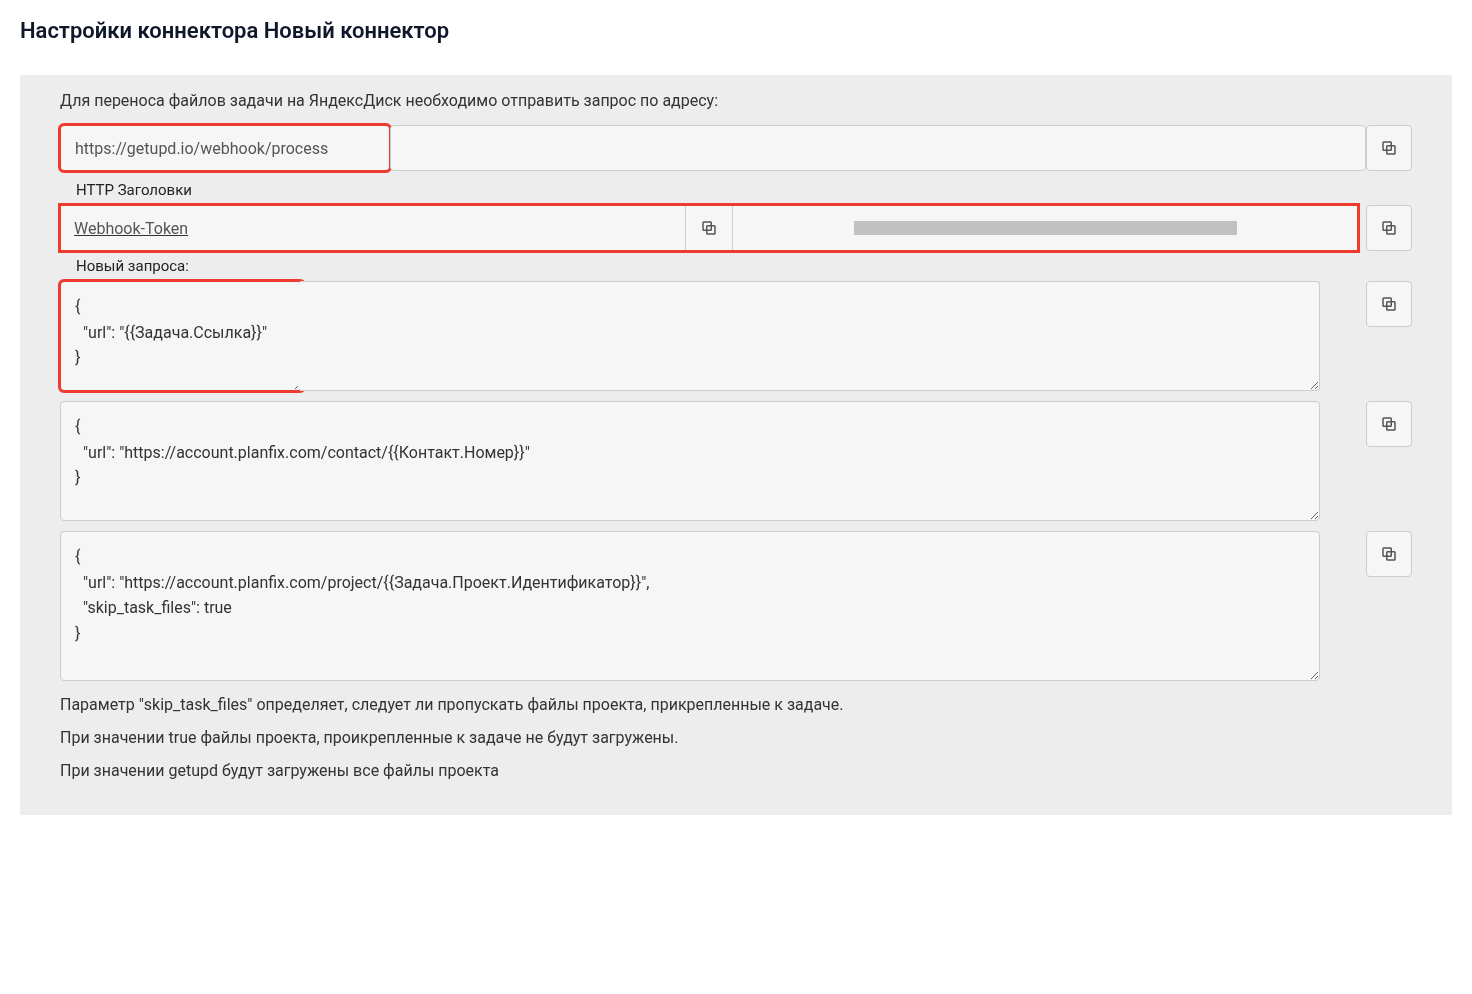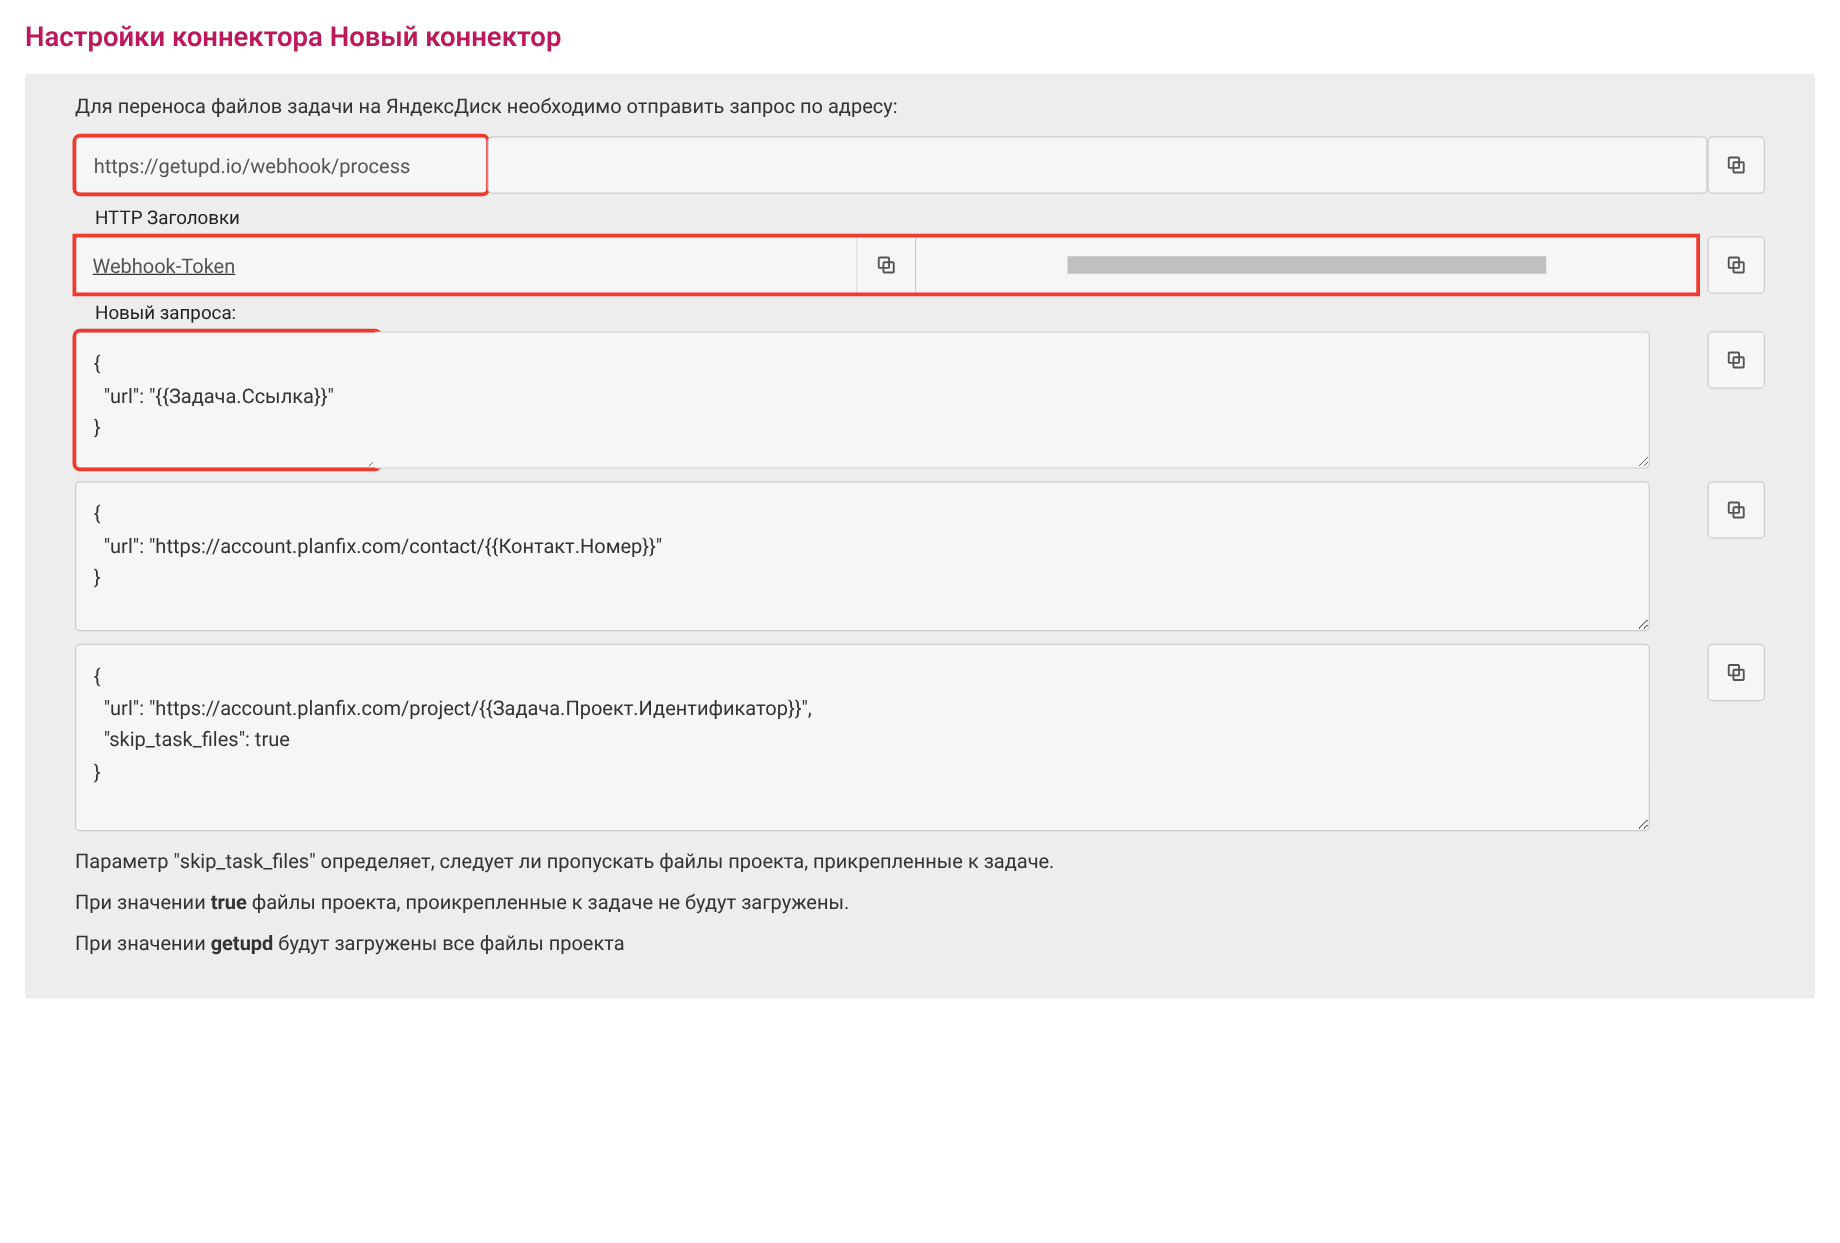--- a/index.html
+++ b/index.html
@@ -6,26 +6,26 @@
     body {
       font-family: -apple-system, BlinkMacSystemFont, "Segoe UI", Roboto, Arial, sans-serif;
       background: #fff;
       color: #333;
       width: 1472px;
     }
     .page-title {
       font-size: 22px;
       font-weight: 600;
       padding: 18px 20px 16px 20px;
-      color: #be185d;
+      color: #0f172a;
     }
     .content-area {
       background: #ededed;
       padding: 14px 40px 30px 40px;
-      margin: 0 20px;
+      margin: 16px 20px;
       border-radius: 2px;
     }
     .desc {
       font-size: 16px;
       color: #333;
       margin-bottom: 12px;
       line-height: 1.5;
     }
     .label {
       font-size: 15px;
@@ -106,21 +106,21 @@
       height: 14px;
       width: 64%;
       background: #c0c0c0;
     }
     .para {
       font-size: 16px;
       color: #333;
       line-height: 1.8;
       margin-top: 4px;
     }
-    .para strong { font-weight: 700; }
+    .para strong { font-weight: 400; }
     .spacer-right {
       width: 46px;
       flex: 0 0 46px;
     }
   </style>
 </head>
 <body>
 
 <h1 class="page-title">Настройки коннектора Новый коннектор</h1>
 

